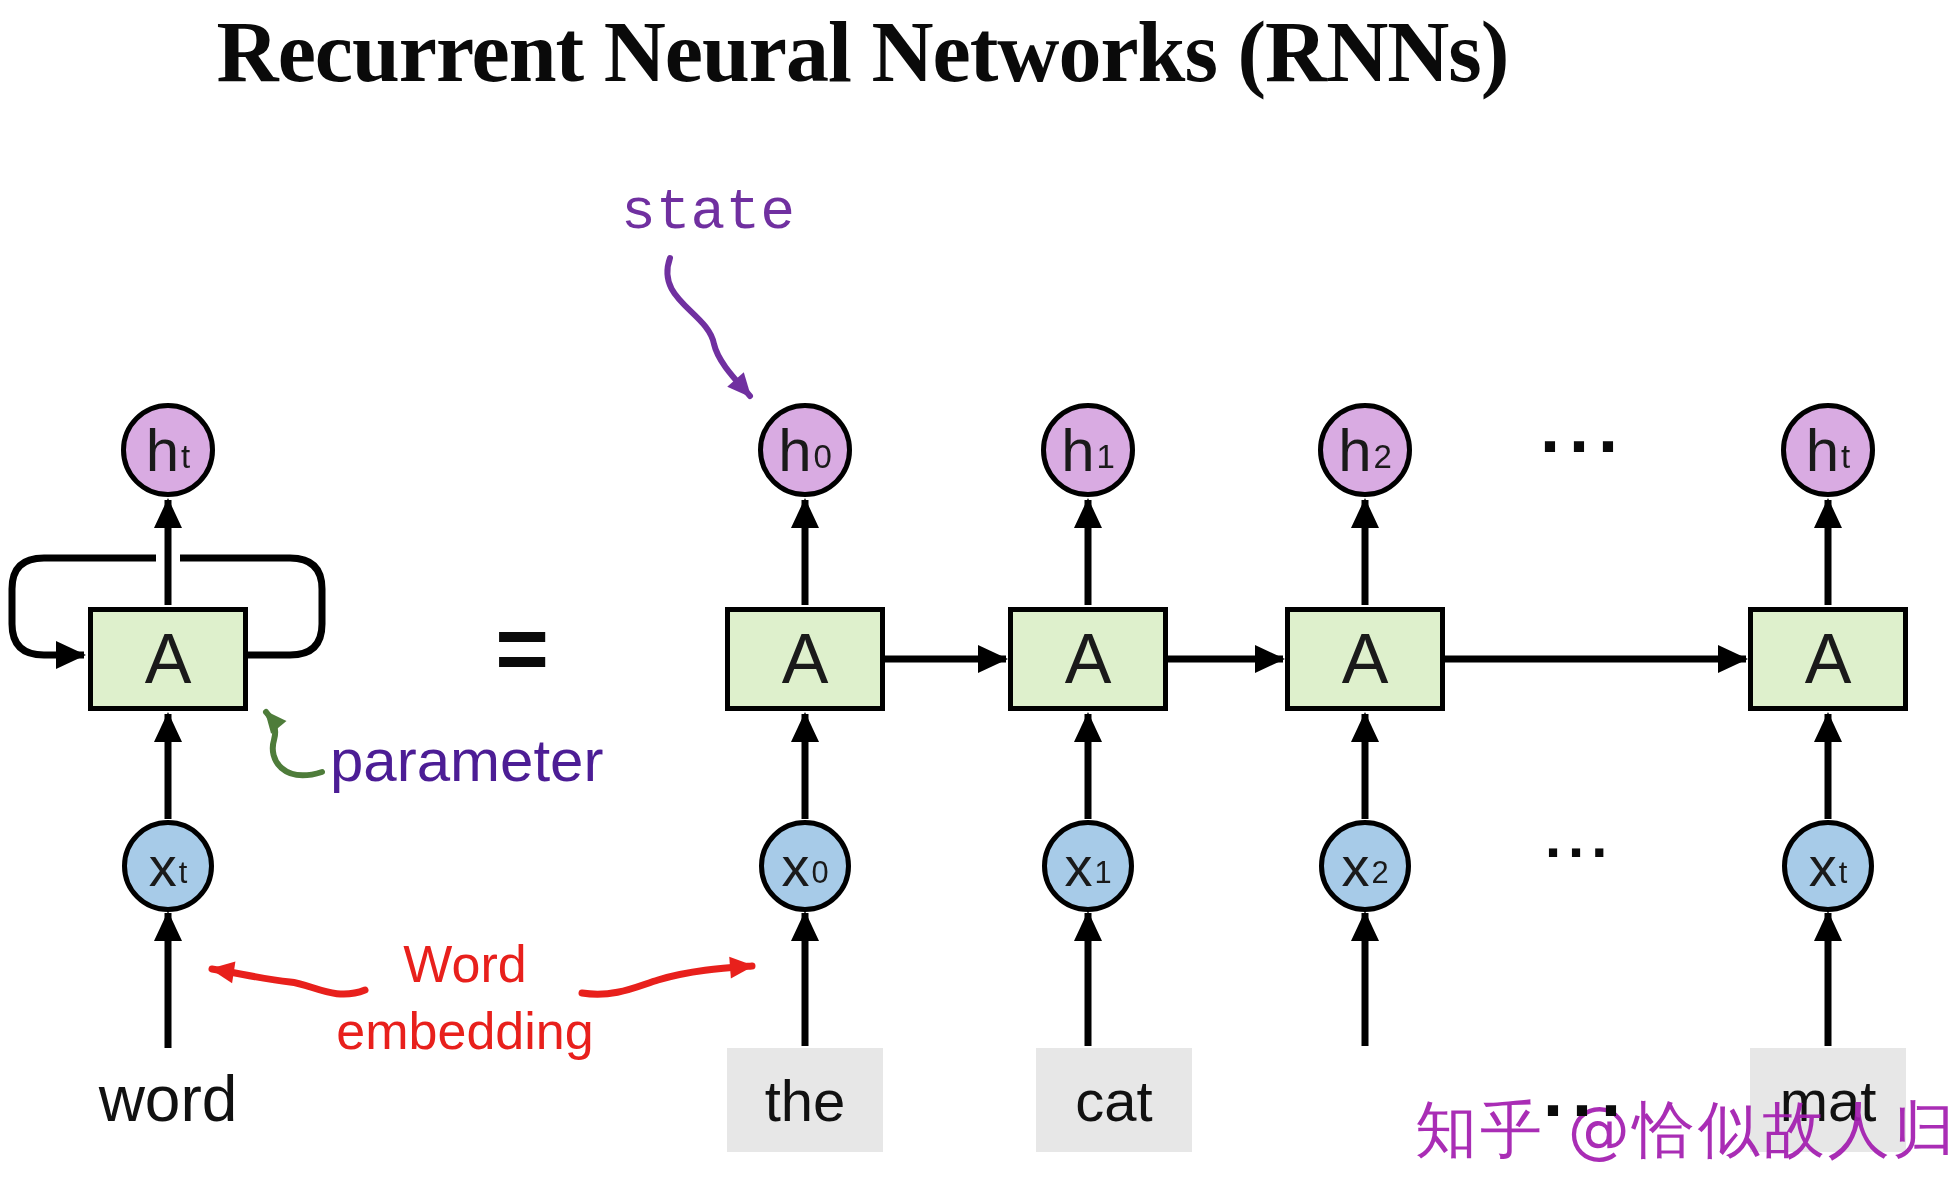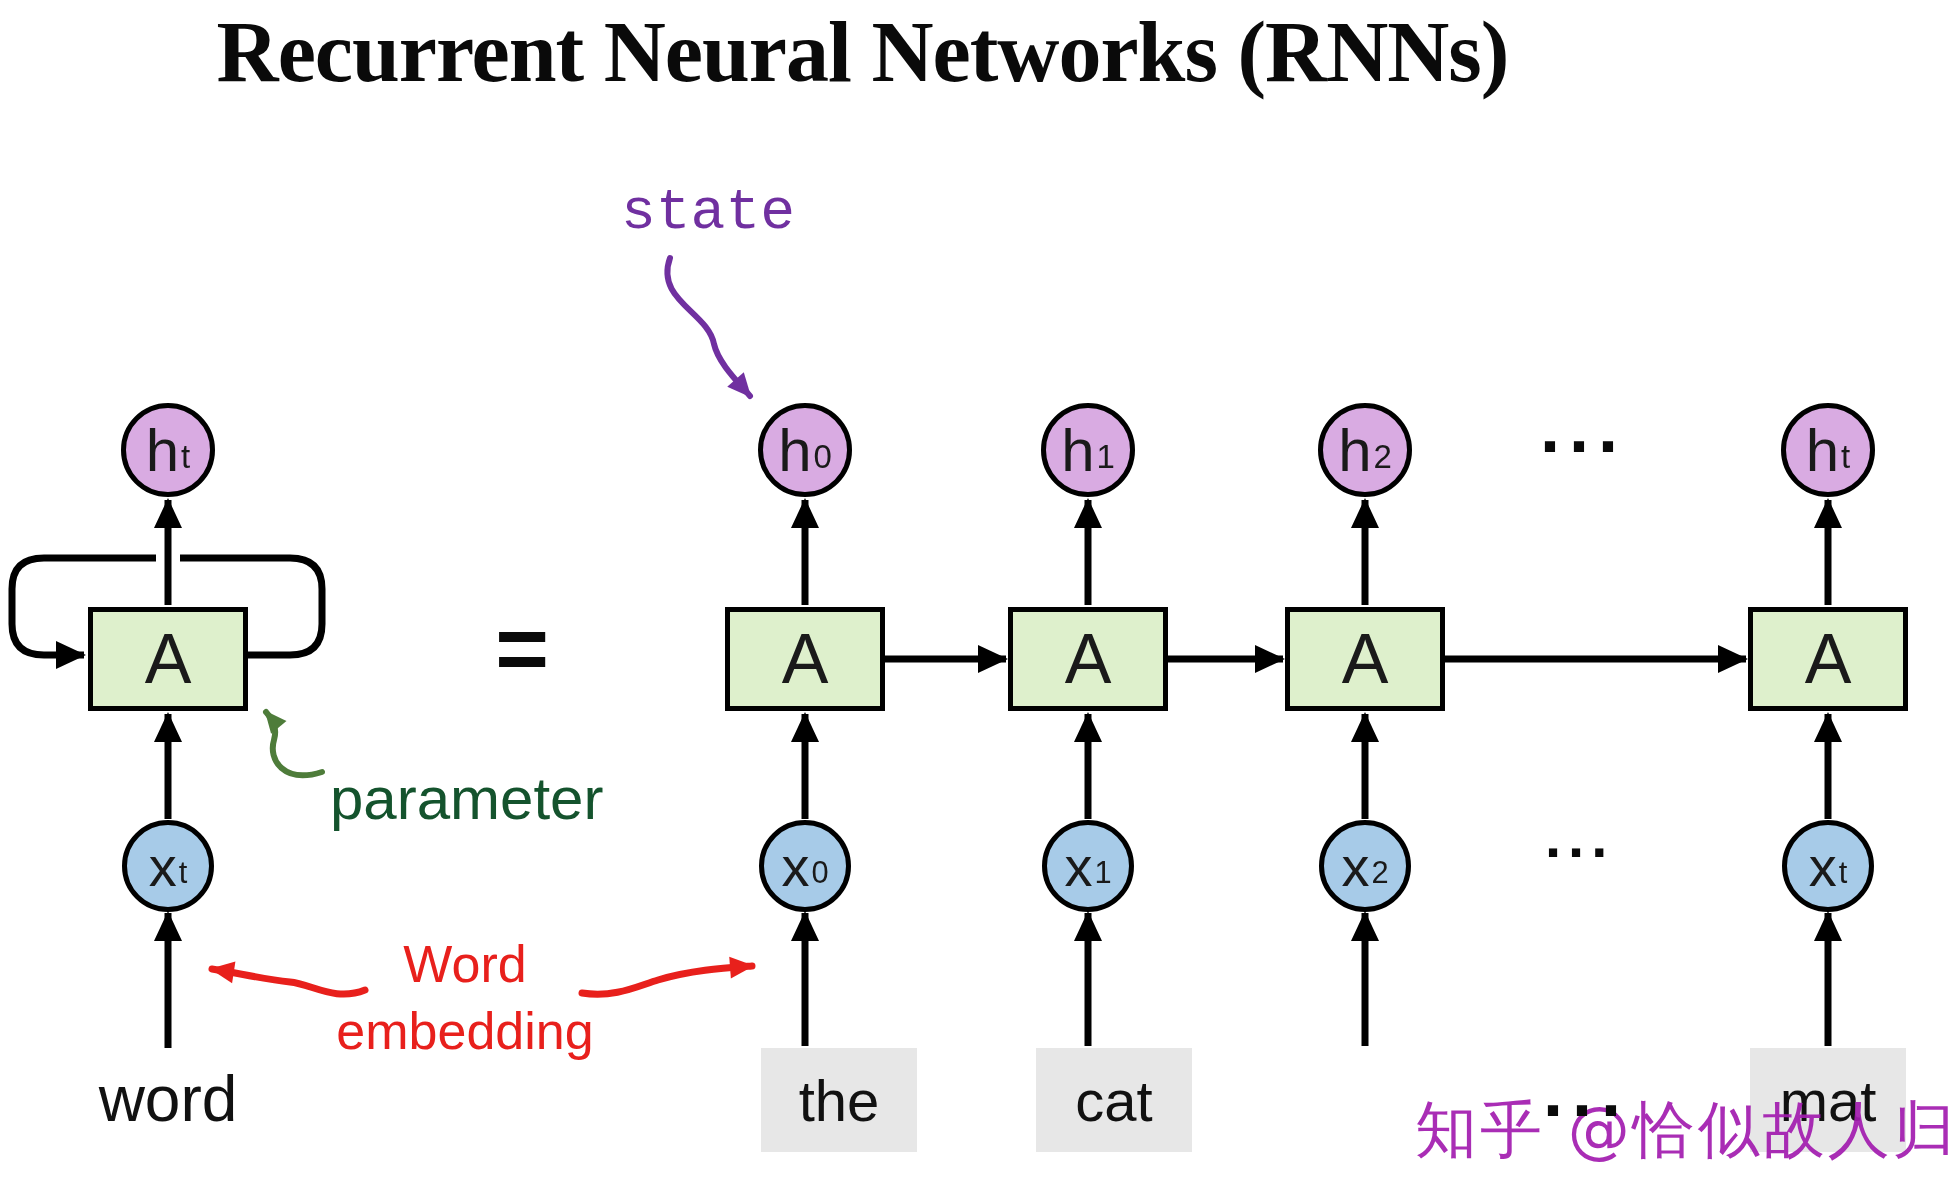--- a/index.html
+++ b/index.html
@@ -22,21 +22,21 @@
   .sub{font-size:0.55em;position:relative;top:0.22em;margin-left:2px;}
   
   .word-box{position:absolute;width:156px;height:104px;background:#e7e7e7;top:1048px;
             display:flex;align-items:center;justify-content:center;font-size:58px;color:#111;z-index:3;}
   .word-box .wtext{position:relative;z-index:6;}
   .plain-word{position:absolute;width:220px;text-align:center;font-size:64px;color:#111;z-index:3;}
   
   .ann-state{position:absolute;left:598px;top:180px;width:220px;text-align:center;
              font-size:58px;color:#7030a0;z-index:3;font-family:Liberation Mono, monospace;}
   .ann-param{position:absolute;left:330px;top:726px;width:360px;
-             font-size:60px;color:#14532d;z-index:3;margin-top:38px;}
+             font-size:60px;color:#4c1d95;z-index:3;}
   .ann-embed{position:absolute;left:300px;top:931px;width:330px;text-align:center;
              font-size:52px;line-height:1.28;color:#e8201c;z-index:3;}
   .equals{position:absolute;left:472px;top:596px;width:100px;text-align:center;
           font-size:92px;font-weight:700;color:#0a0a0a;z-index:3;}
   .dots{position:absolute;font-size:72px;font-weight:700;letter-spacing:9px;
         line-height:72px;color:#0a0a0a;z-index:6;}
   .watermark{position:absolute;left:1415px;top:1088px;white-space:nowrap;
              font-size:62px;letter-spacing:3px;color:#a21caf;opacity:0.92;z-index:4;
              font-family:"DejaVu Sans", sans-serif;}
 </style>
@@ -115,21 +115,21 @@
     <span>h</span>
       <span class="sub">0</span>
   </div>
   <div class="node cell-a" style="left:725px;top:607px;">
     <span>A</span>
   </div>
   <div class="node node-x" style="left:759px;top:820px;">
     <span>x</span>
       <span class="sub">0</span>
   </div>
-  <div class="word-box" style="left:761px;">
+  <div class="word-box" style="left:727px;">
     <span class="wtext">the</span>
   </div>
 
   <div class="node node-h" style="left:1041px;top:403px;">
     <span>h</span>
       <span class="sub">1</span>
   </div>
   <div class="node cell-a" style="left:1008px;top:607px;">
     <span>A</span>
   </div>

